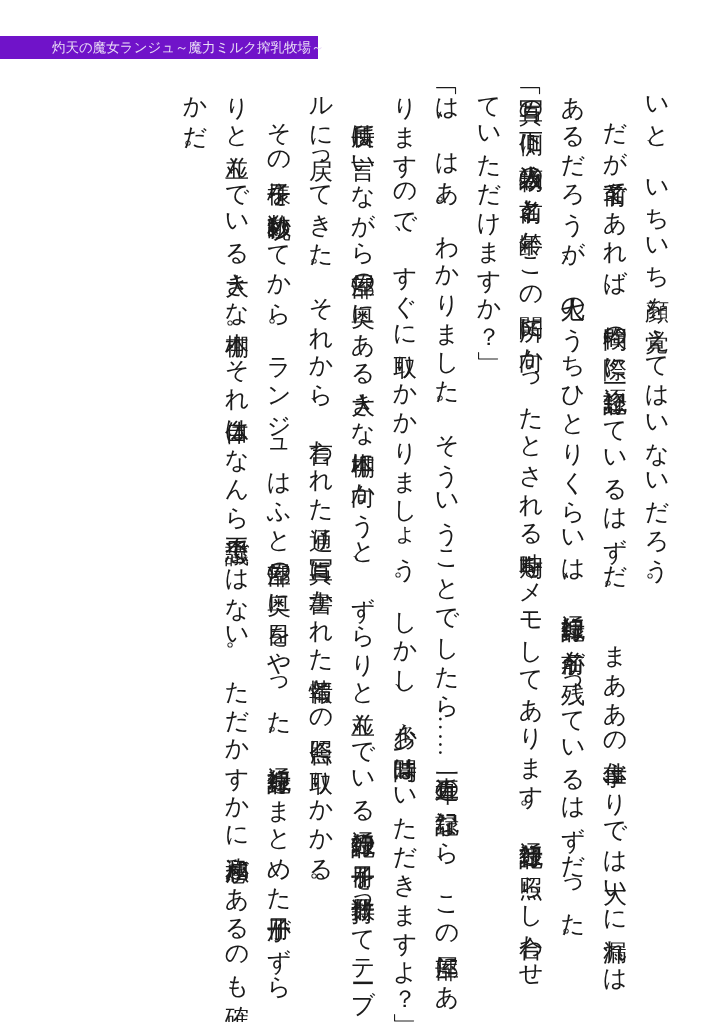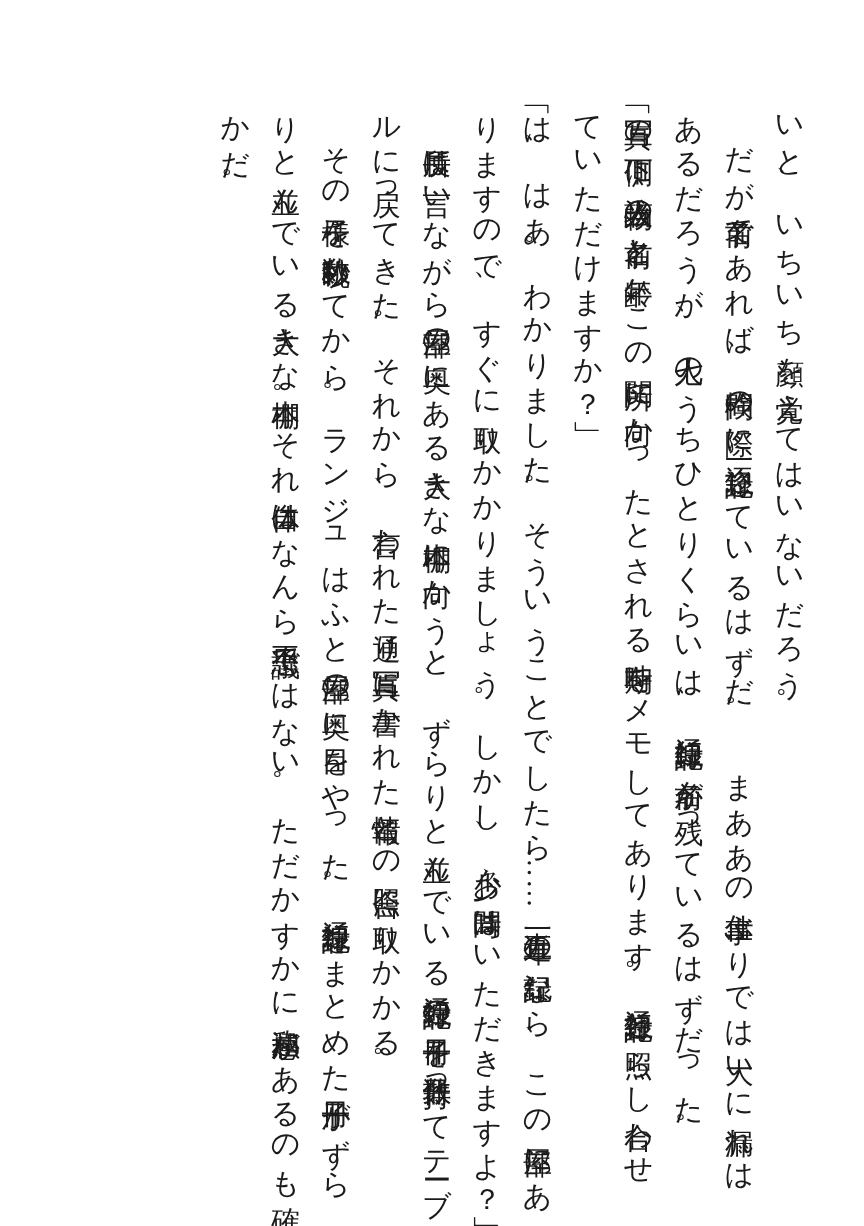--- a/index.html
+++ b/index.html
@@ -40,20 +40,23 @@
     letter-spacing: 1.5px;
     color: #1b1b1b;
   }
   .text-block p { margin: 0; }
 </style>
 </head>
 <body>
 
 <div class="page">
 
+  <div class="header-bar">
+    <span class="header-title">灼天の魔女ランジュ～魔力ミルク搾乳牧場～</span>
+  </div>
 
   <div class="text-block">
     <p>いと、いちいち顔を覚えてはいないだろう。</p>
     <p>　だが名前であれば、検問の際に逐一記録しているはずだ。　まああの仕事ぶりでは大いに漏れはあるだろうが、七人のうちひとりくらいは、通行記録に名前が残っているはずだった。</p>
     <p>「写真の下側に該当人物の名前と年齢、この関所に向かったとされる時期をメモしてあります。通行記録と照らし合わせていただけますか？」</p>
     <p>「は、はあ。わかりました。そういうことでしたら……直近一年の記録なら、この部屋にありますので、すぐに取りかかりましょう。しかし、少々お時間はいただきますよ？」</p>
     <p>　所長は言いながら部屋の奥にある大きな本棚に向かうと、ずらりと並んでいる通行記録の冊子を数冊持ってテーブルに戻ってきた。それから、言われた通り写真に書かれた情報との照合に取りかかる。</p>
     <p>　その様子を数秒眺めてから。ランジュはふと部屋の奥に目をやった。通行記録をまとめた冊子がずらりと並んでいる大きな本棚。それ自体はなんら不思議ではない。ただかすかに違和感があるのも確かだ。</p>
   </div>
 

